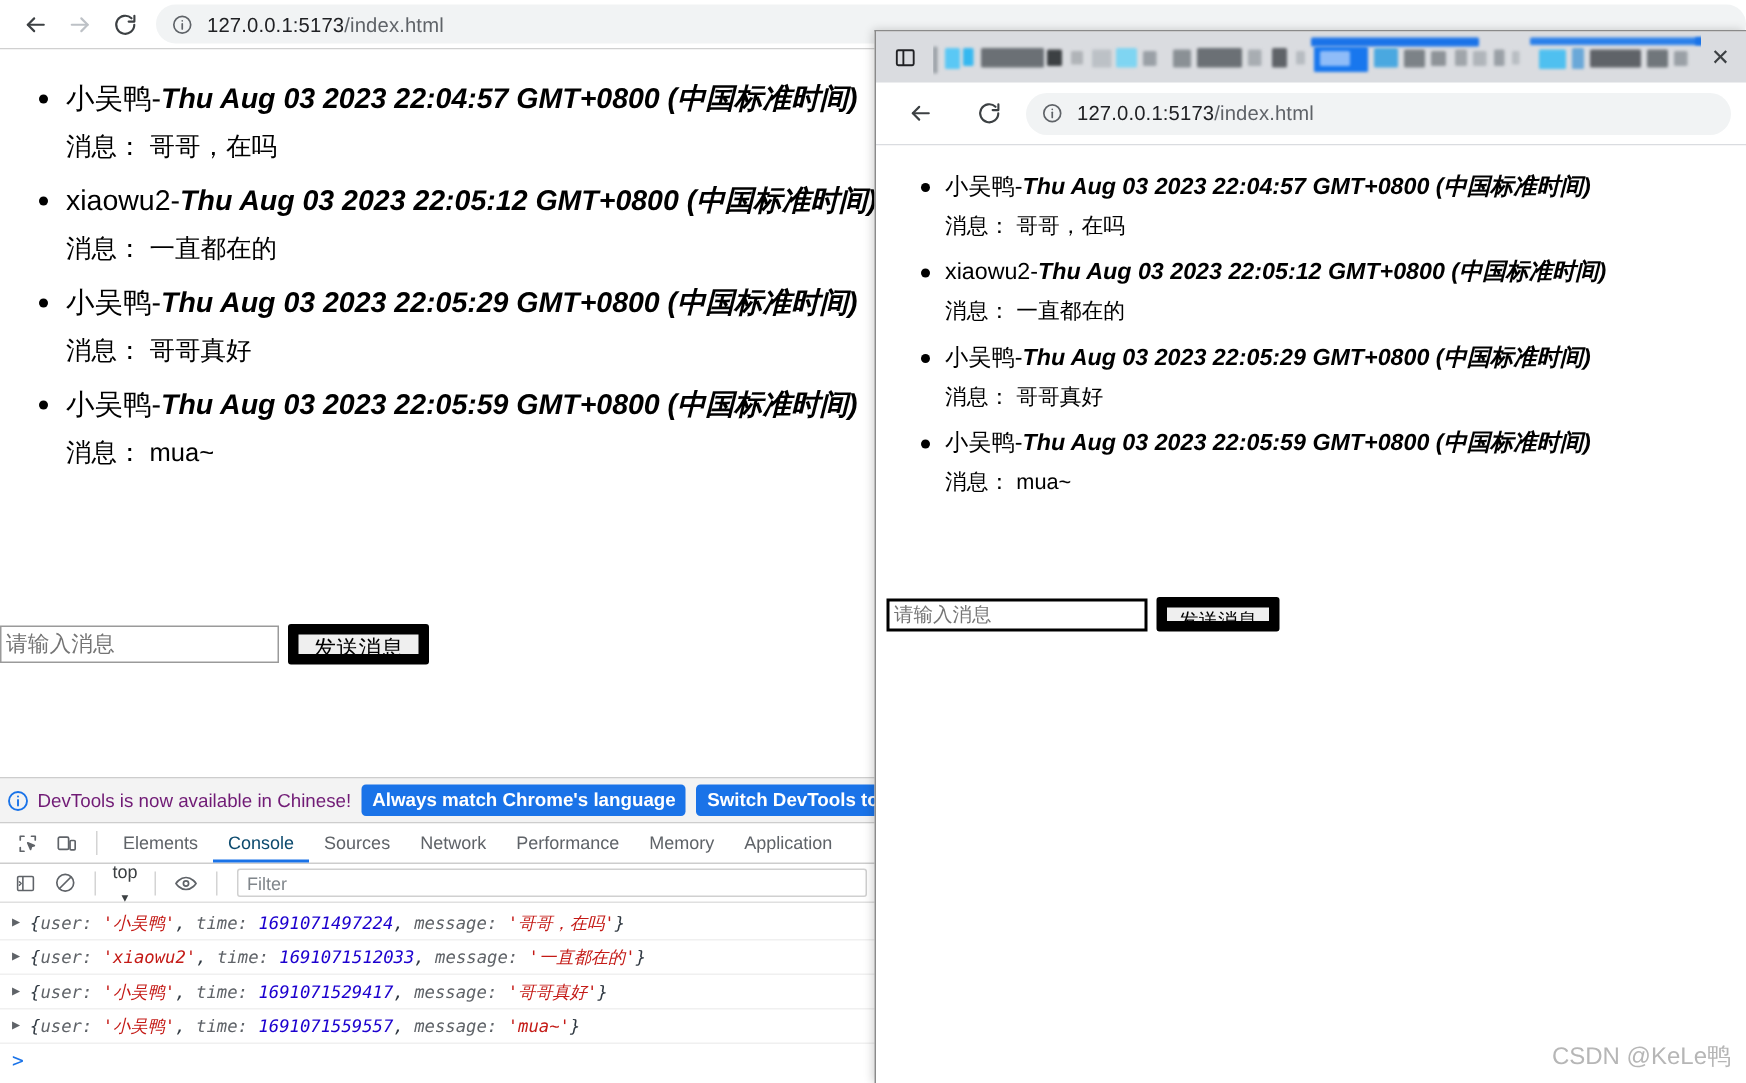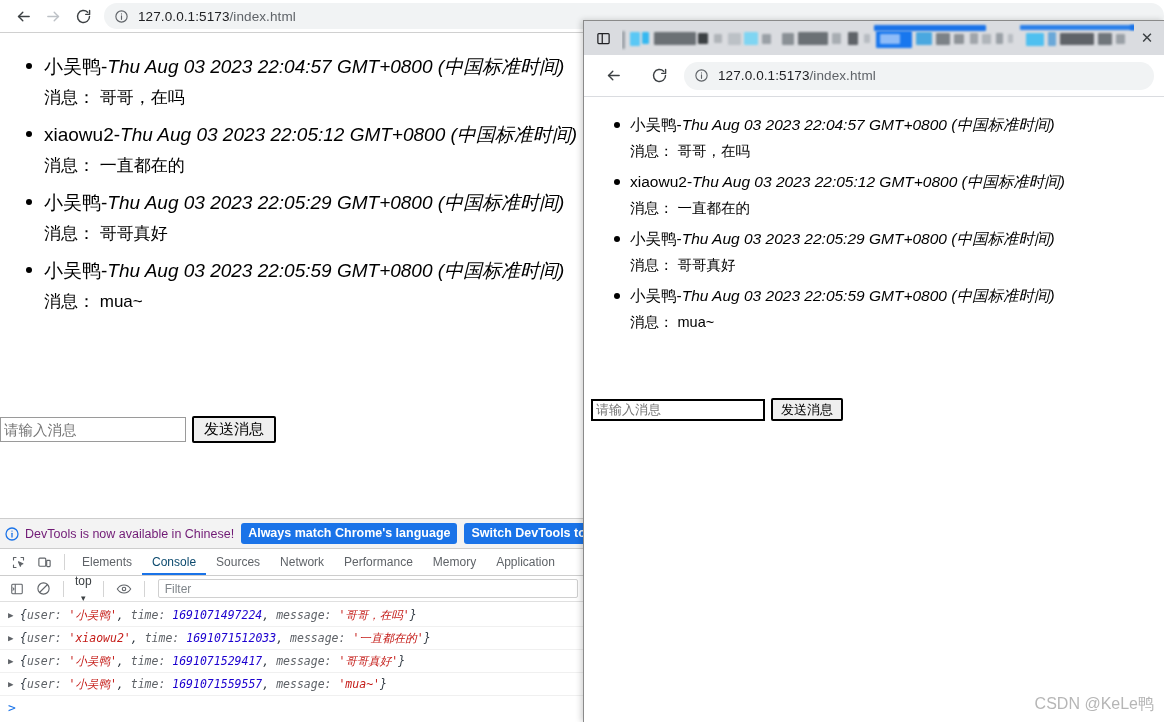--- a/index.html
+++ b/index.html
@@ -85,21 +85,21 @@
   .chat-item { position: relative; }
   .chat-item .bullet {
     position: absolute; width: 6px; height: 6px;
     background: #000; border-radius: 50%;
   }
   .chat-head {
     color: #000;
     white-space: nowrap;
   }
   .chat-head .uname { font-style: normal; }
-  .chat-head .ts { font-style: italic; }
+  .chat-head .ts { font-style: italic; font-weight: bold; }
   .chat-msg { color: #000; white-space: nowrap; }
 
   
   .lw-page .chat-list { margin: 0; padding: 18px 0 0 0; }
   .lw-page .chat-item { margin-bottom: 0; }
   .lw-page .chat-item .bullet { left: 26px; top: 12px; }
   .lw-page .chat-head { font-size: 19px; line-height: 32px; padding-left: 44px; }
   .lw-page .chat-msg { font-size: 17px; line-height: 30px; padding-left: 44px; margin-bottom: 6px; }
 
   .form-row { display: flex; align-items: center; }
@@ -108,21 +108,21 @@
     box-sizing: border-box;
     background: #fff;
     color: #000;
     outline: none;
   }
   .msg-input::placeholder { color: #757575; }
   .send-btn {
     font-family: "Liberation Sans", "DejaVu Sans", sans-serif;
     box-sizing: border-box;
     background: #efefef;
-    border: 2px solid #000000;
+    border: 7px solid #000000;
     color: #000;
     cursor: pointer;
   }
 
   .lw-form { position: absolute; left: 0; top: 383px; }
   .lw-form .msg-input {
     width: 186px; height: 25px;
     border: 1px solid #9a9a9a;
     font-size: 14.5px;
     padding: 2px 3px;

